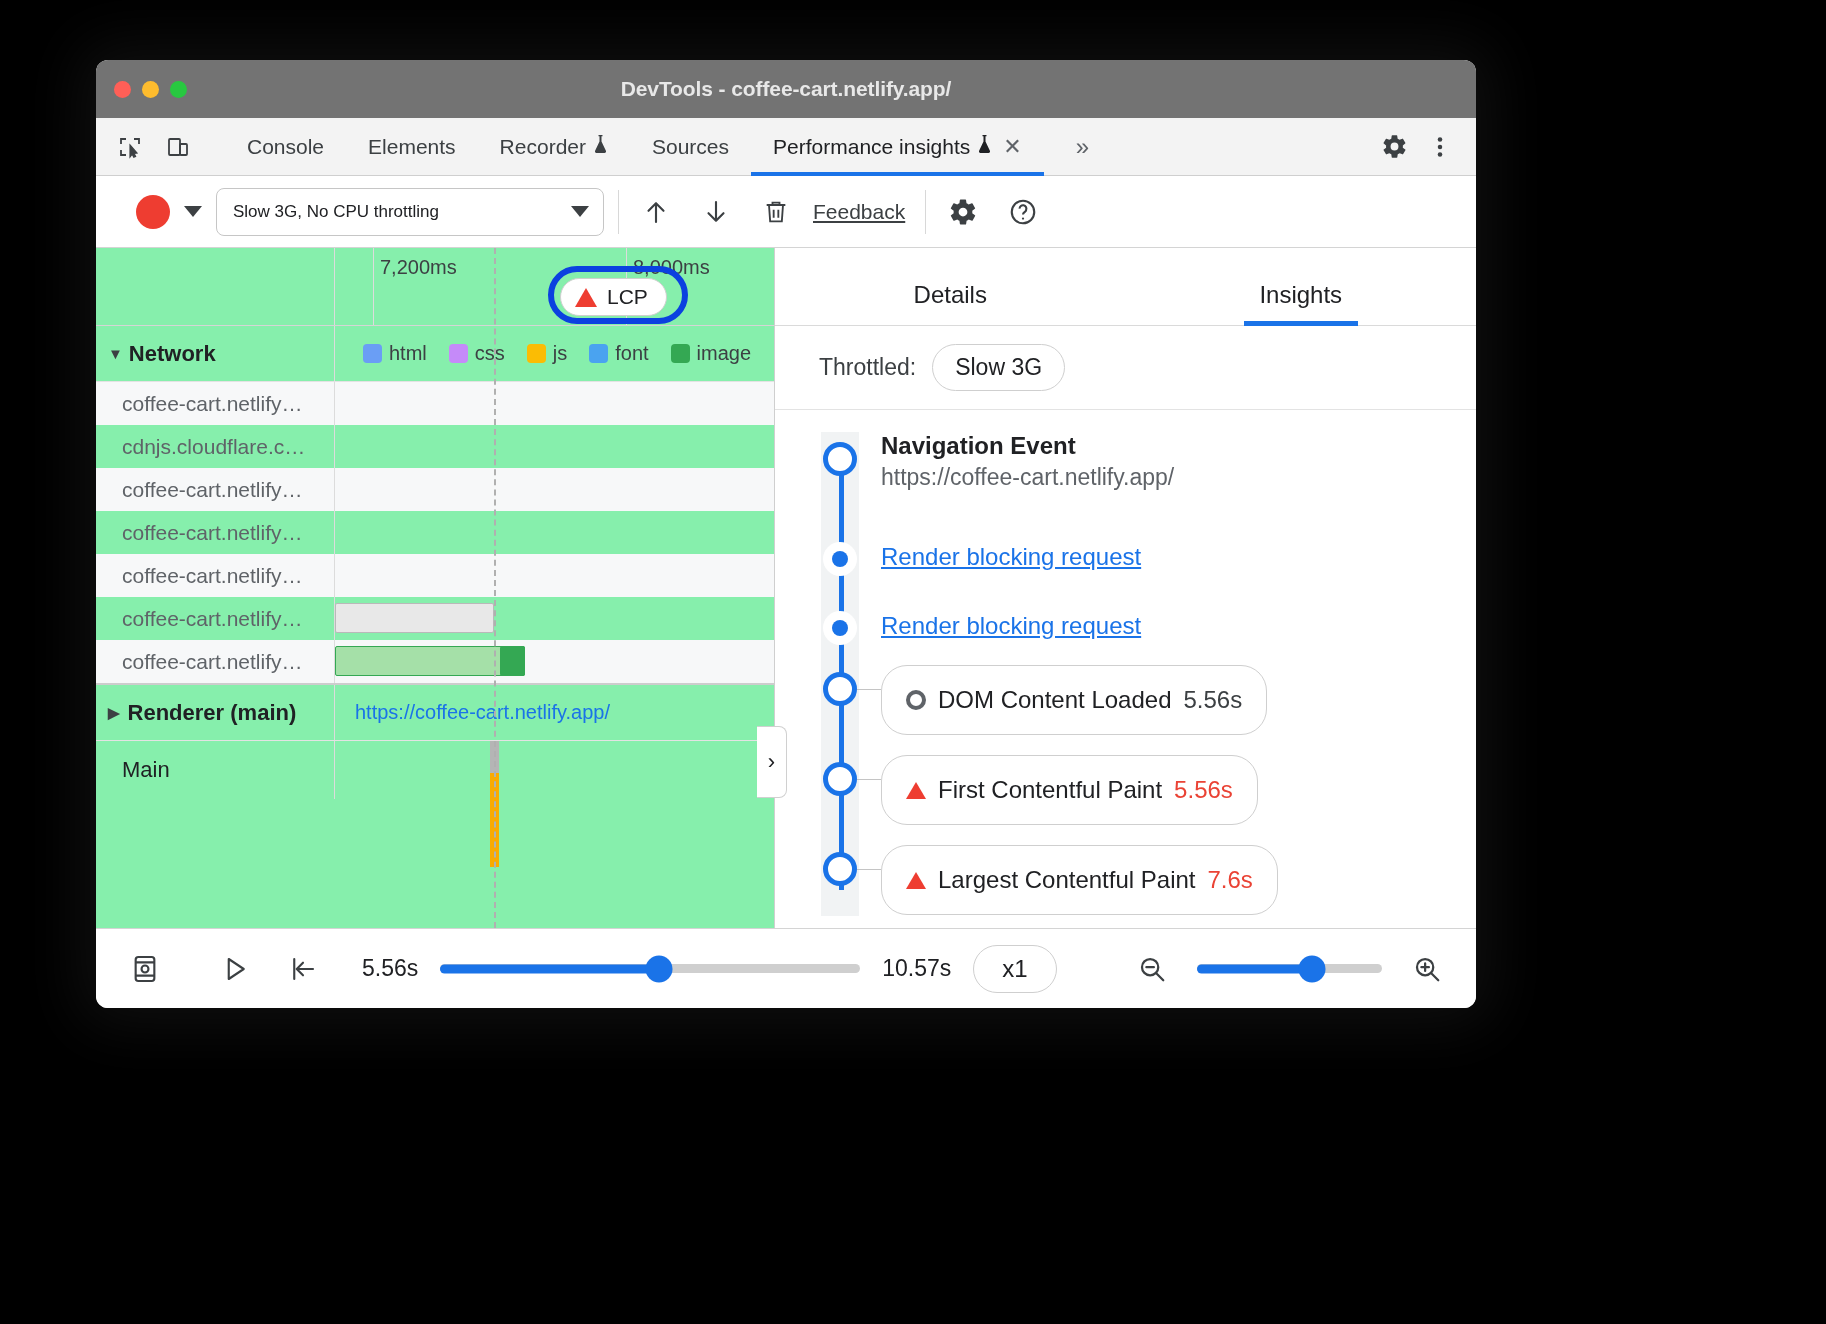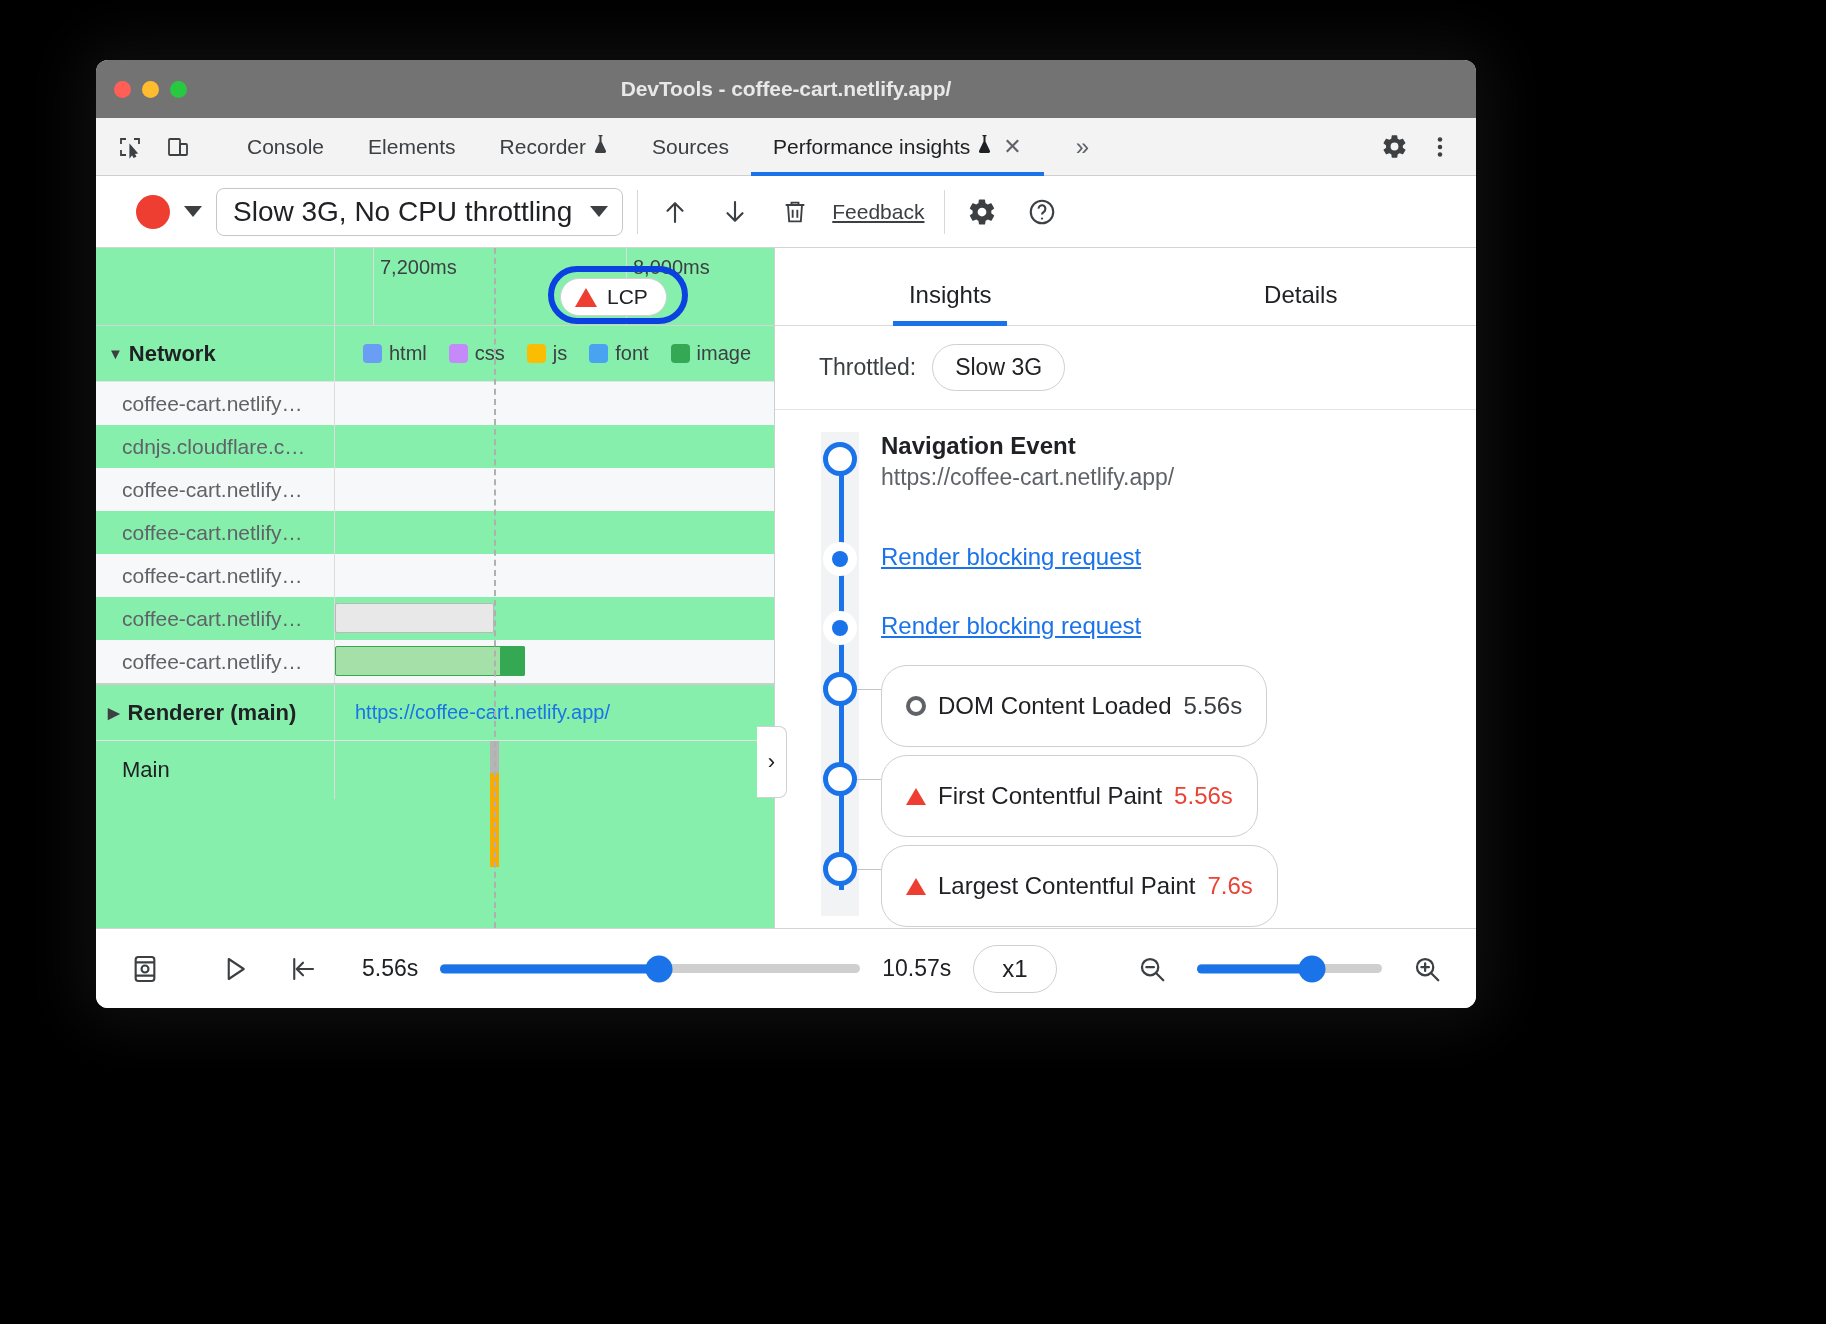--- a/index.html
+++ b/index.html
@@ -103,21 +103,21 @@
   #rec-dot { width: 34px; height: 34px; border-radius: 50%; background: #ee3d31; margin-left: 24px; }
   .caret { width:0;height:0;border-left:9px solid transparent;border-right:9px solid transparent;border-top:11px solid #3c4043; }
   .select {
     height: 48px;
     border: 1px solid #c6c6c6;
     border-radius: 8px;
     background: #fff;
     display: flex; align-items: center;
     gap: 18px;
     padding: 0 14px 0 16px;
-    font-size: 28px;
+    font-size: 17px;
     color: #202124;
   }
   .tb-sep { width:1px; height:44px; background:#d8d8d8; }
   .tbicon { width: 46px; height: 46px; display:flex; align-items:center; justify-content:center; color:#3c4043; }
   #feedback { font-size: 21px; color:#3c4043; text-decoration: underline; }
 
   
   #body { flex: 1 1 auto; display: flex; min-height: 0; position: relative; }
 
   
@@ -315,21 +315,21 @@
   .connector { position:absolute; left:82px; height:1px; width:24px; background:#c4c4c4; z-index:2; }
 
   .ev { position:absolute; left:106px; }
   .ev-title { font-size:24px; font-weight:bold; color:#202124; }
   .ev-sub { font-size:23px; color:#5f6368; margin-top:4px; }
   .ev-link { font-size:24px; color:#1a73e8; text-decoration:underline; }
   .pill {
     display:inline-flex; align-items:center; gap:12px;
     border:1px solid #cfcfcf;
     border-radius:26px;
-    padding:26px 24px;
+    padding:20px 24px;
     font-size:24px;
     color:#202124;
     background:#fff;
   }
   .pill .val { color:#3c4043; }
   .pill .val.red { color:#ea4335; }
   .ring-icon {
     width:20px; height:20px;
     border:4px solid #5f6368;
     border-radius:50%;
@@ -572,25 +572,25 @@
         </div>
       </div>
 
       <div id="playhead" style="left:398px;"></div>
     </div>
 
     <div id="drag-handle">›</div>
 
     <div id="right">
       <div id="panel-tabs">
+        <div class="ptab">
+          <span>Details</span>
+        </div>
         <div class="ptab active">
           <span>Insights</span>
-        </div>
-        <div class="ptab">
-          <span>Details</span>
         </div>
       </div>
 
       <div id="throttle-row">
         <span class="lbl">Throttled:</span>
         <span class="chip">Slow 3G</span>
       </div>
 
       <div id="timeline-area">
         <div id="spine"></div>

